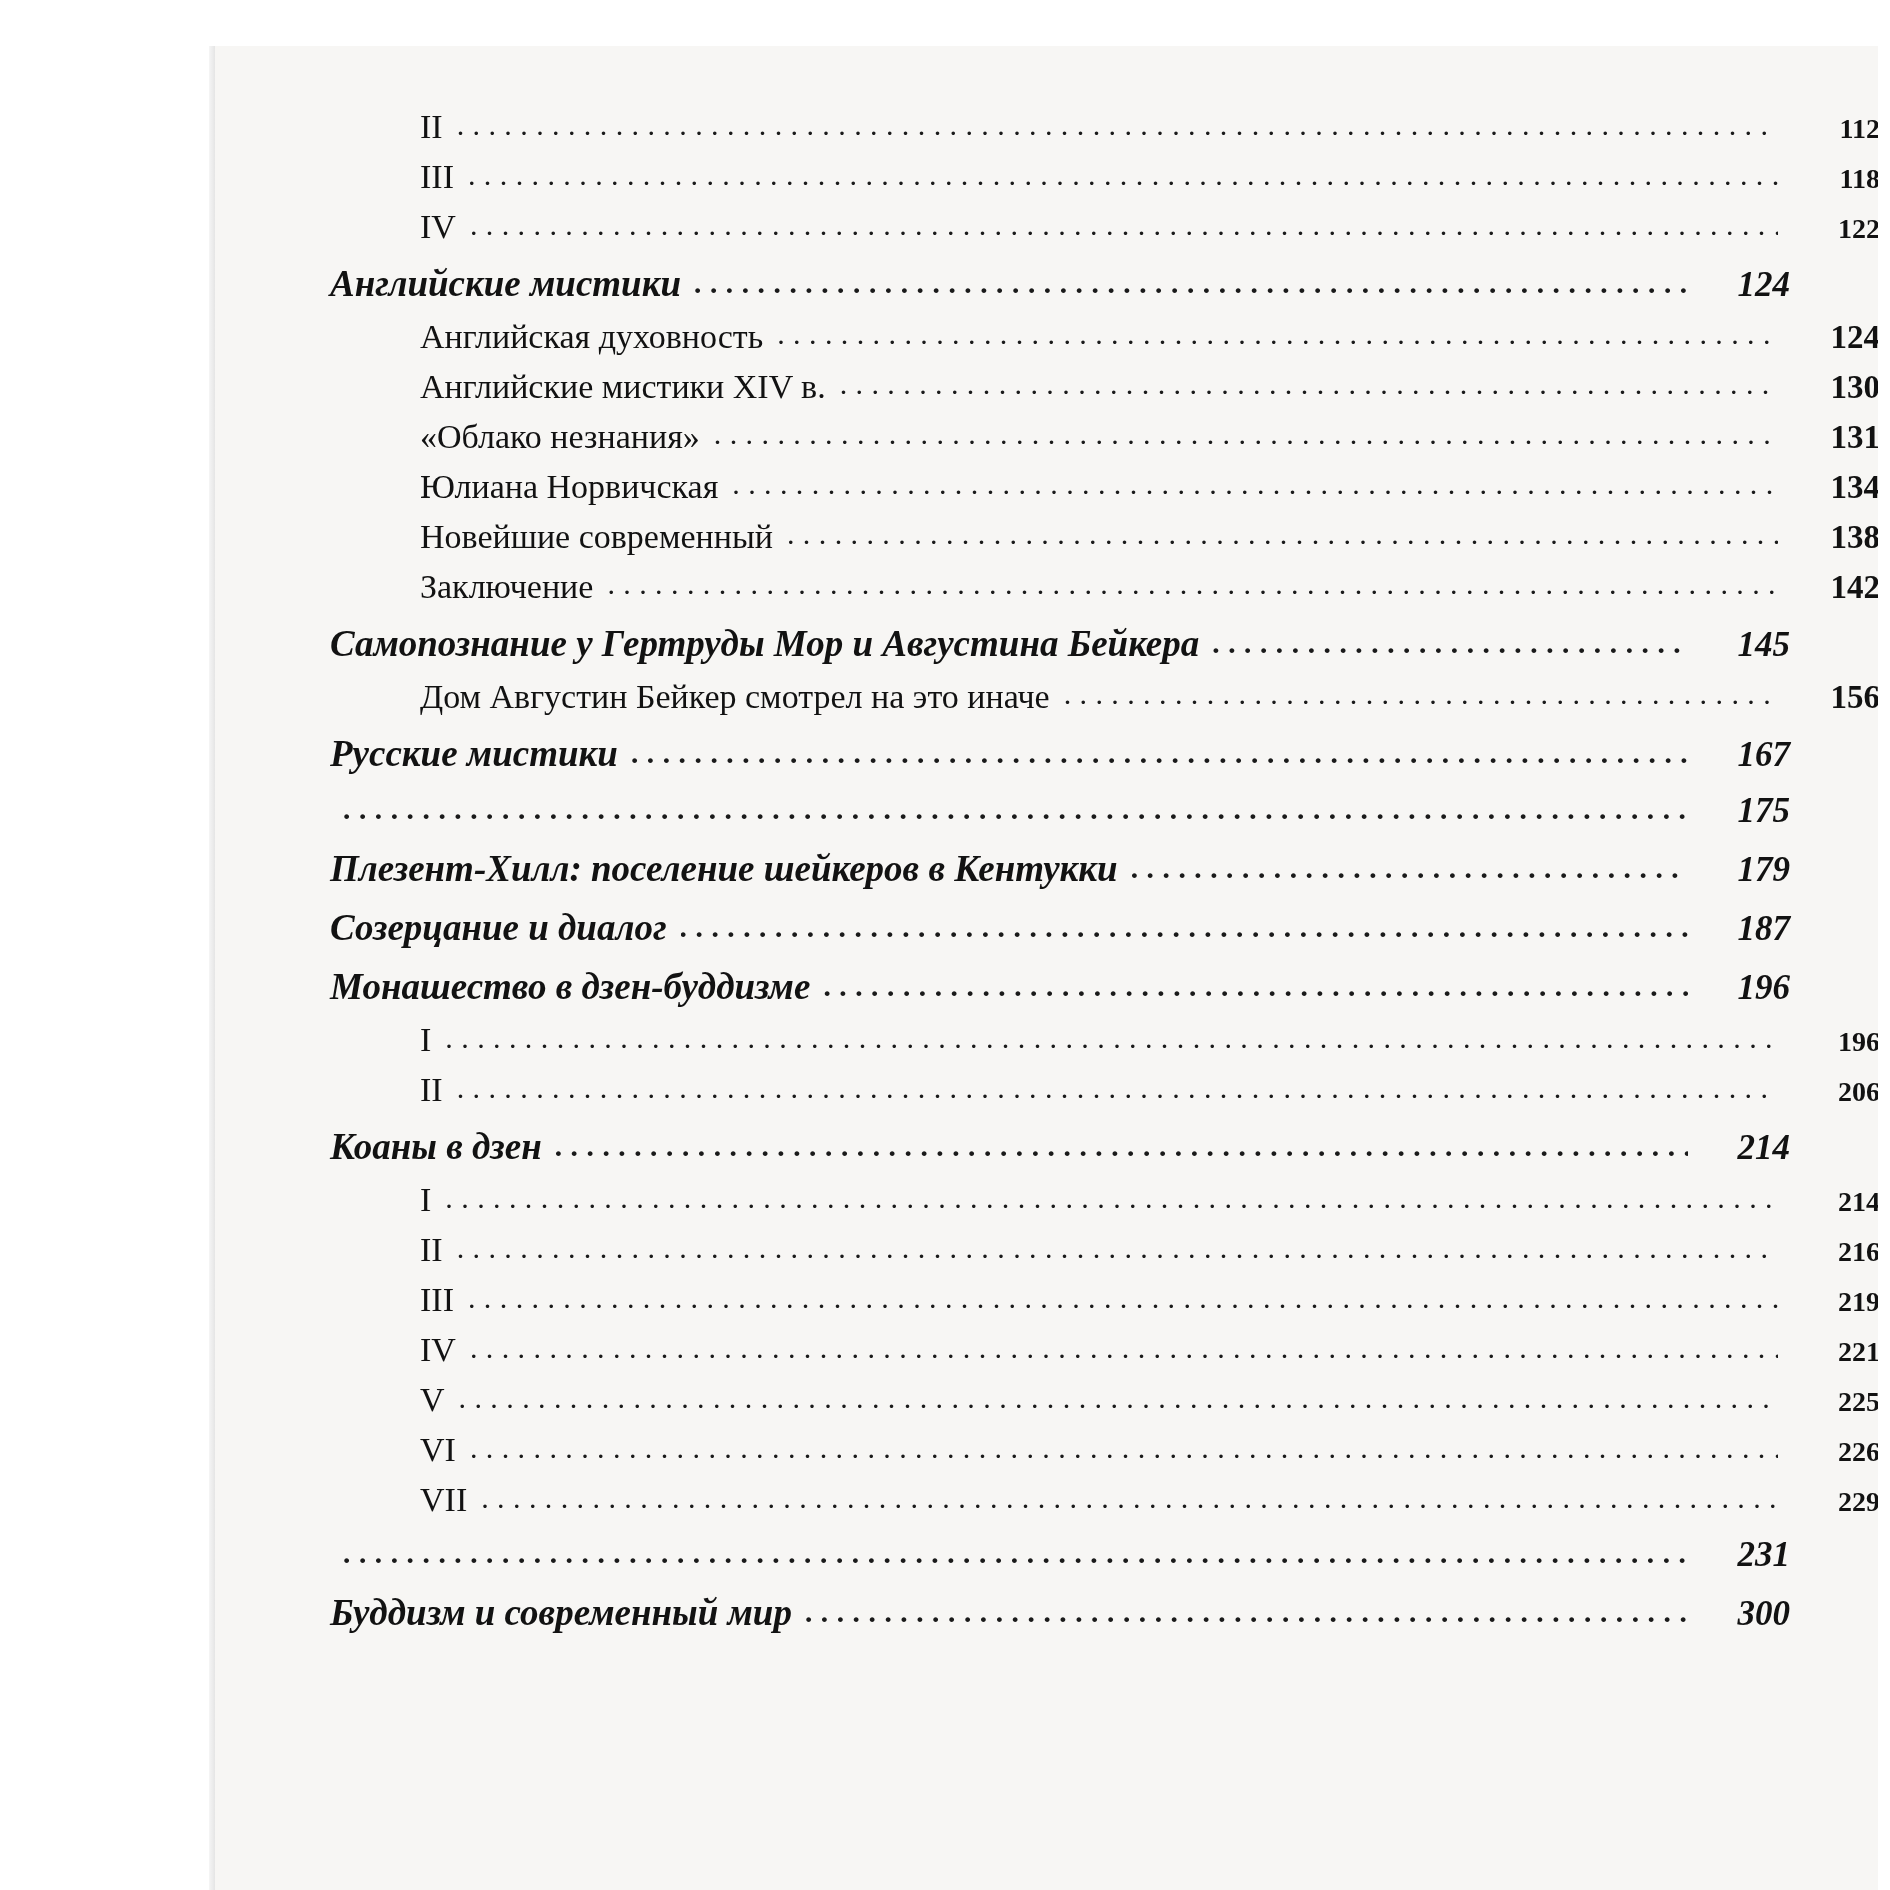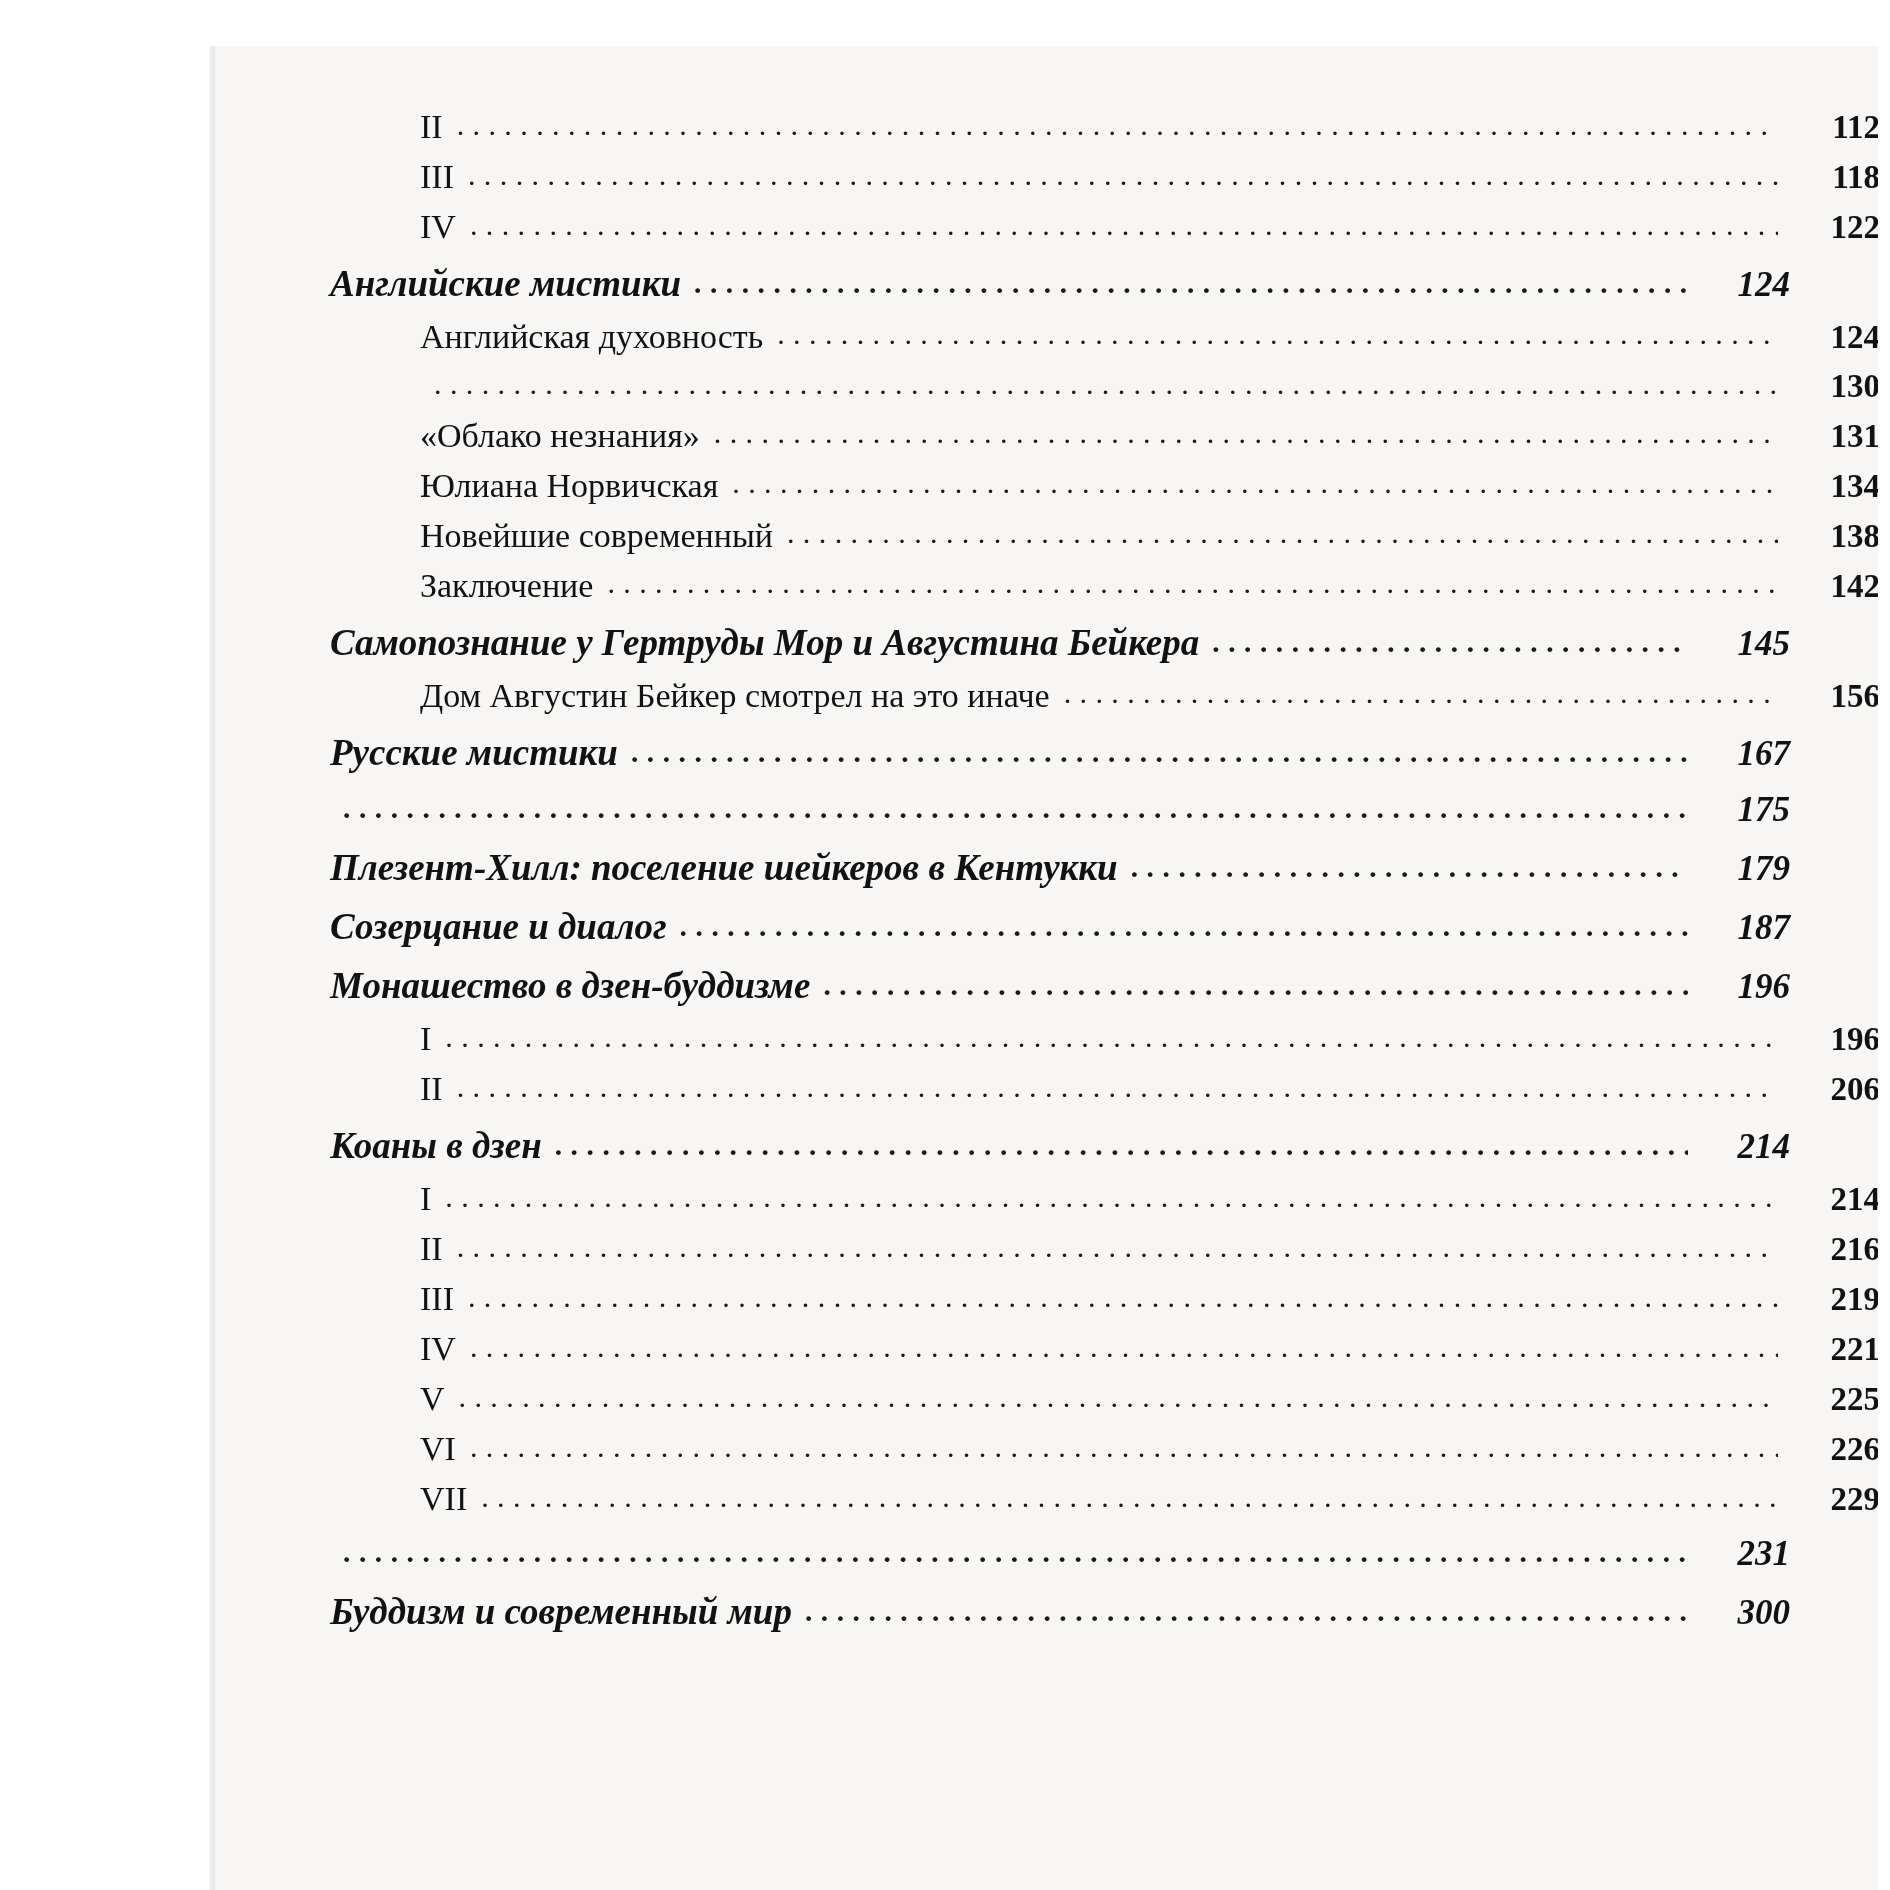--- a/index.html
+++ b/index.html
@@ -108,21 +108,21 @@
   }
   .lvl1 .page-num { width: 92px; font-size: 33px; }
 
   
   .lvl2 {
     font-size: 34px;
     font-weight: normal;
     margin: 0 0 12px 0;
     padding-left: 90px;
   }
-  .lvl2 .page-num { width: 92px; font-size: 33px; }
+  .lvl2 .page-num { width: 92px; font-size: 28px; }
 
   .gap-before { margin-top: 16px; }
 </style>
 </head>
 <body>
 
 <div class="page">
   <div class="gutter-left"></div>
   <div class="sheet">
     <div class="toc" id="toc-root">
@@ -145,20 +145,21 @@
           <span class="title">Английские мистики</span>
           <span class="dots">................................................................................................</span>
           <span class="page-num">124</span>
         </div>
         <div class="entry lvl1">
           <span class="title">Английская духовность</span>
           <span class="dots">................................................................................................</span>
           <span class="page-num">124</span>
         </div>
         <div class="entry lvl1">
+          <span class="title">Английские мистики XIV в.</span>
           <span class="dots">................................................................................................</span>
           <span class="page-num">130</span>
         </div>
         <div class="entry lvl1">
           <span class="title">«Облако незнания»</span>
           <span class="dots">................................................................................................</span>
           <span class="page-num">131</span>
         </div>
         <div class="entry lvl1">
           <span class="title">Юлиана Норвичская</span>

